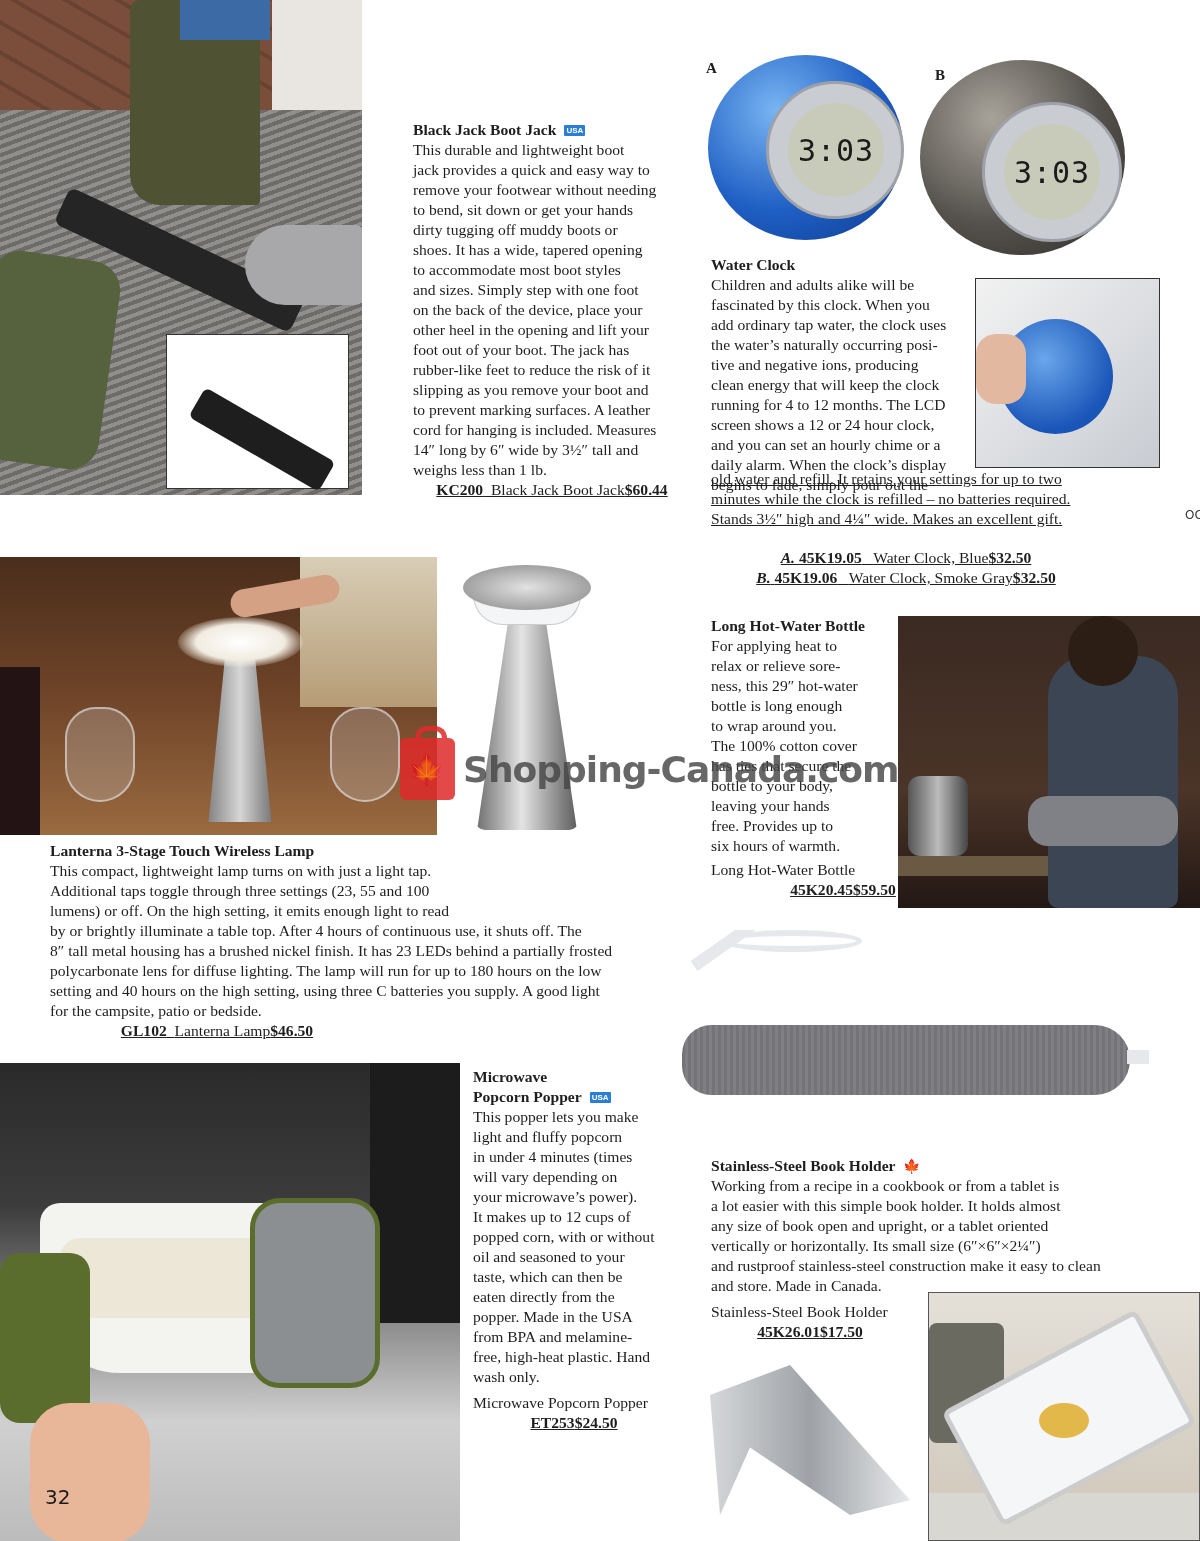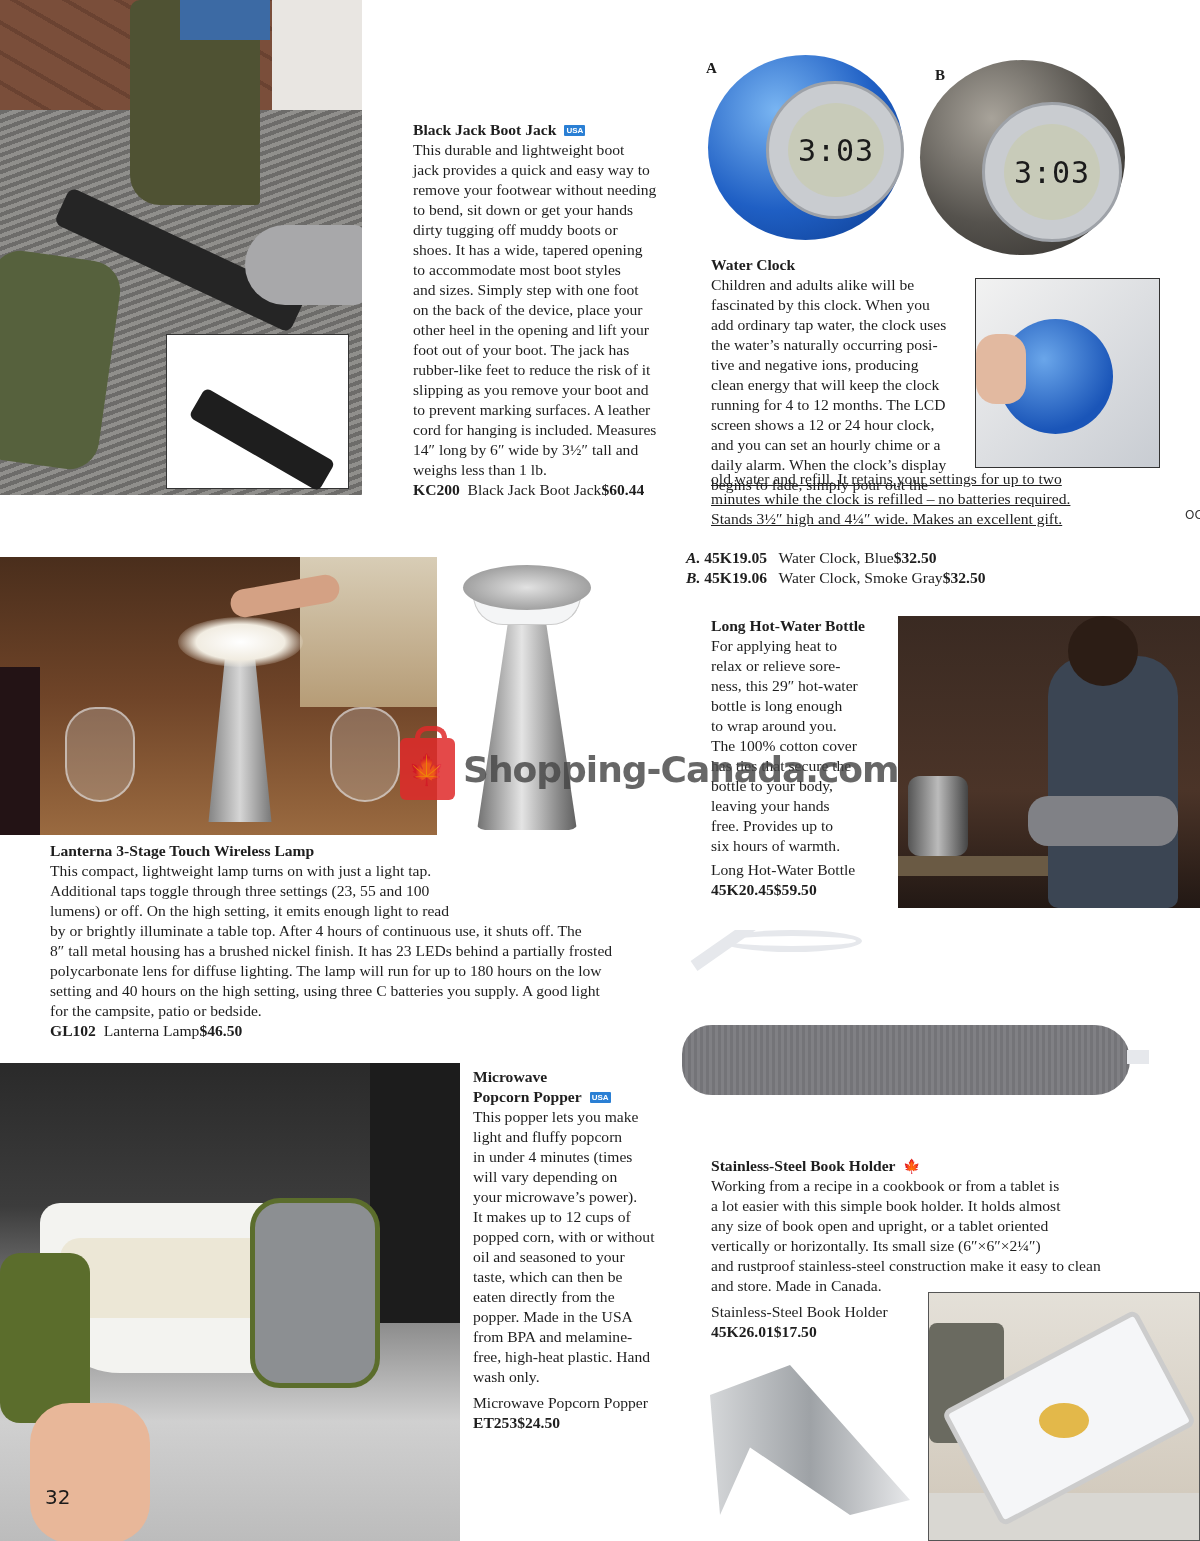--- a/index.html
+++ b/index.html
@@ -4,21 +4,21 @@
 <style>
   * { box-sizing: border-box; margin: 0; padding: 0; }
   html, body { width: 1200px; height: 1541px; background: #ffffff; overflow: hidden; }
   body { position: relative; font-family: "Liberation Serif", "DejaVu Serif", serif; color: #1c1c1c; }
   .photo { position: absolute; overflow: hidden; }
 
   
   .block { position: absolute; font-size: 15.6px; line-height: 20px; color: #1e1e1e; }
   .block .title { font-weight: bold; font-size: 15.6px; display: flex; align-items: center; gap: 8px; }
   .block p { white-space: pre-line; }
-  .sku-line { display: flex; justify-content: flex-start; }
+  .sku-line { display: flex; justify-content: center; text-decoration: underline; }
   .sku-line .code { font-weight: bold; }
   .sku-line .price { font-weight: bold; }
   .usa-badge { display: inline-block; background: #2a7fd4; color: #fff; font-family: "Liberation Sans", sans-serif; font-size: 8px; font-weight: bold; padding: 0 2px; line-height: 11px; border-radius: 1px; }
   .maple { color: #d12a1f; font-size: 14px; font-family: "DejaVu Sans", sans-serif; line-height: 1; }
 
   
   .boot-photo { left: 0; top: 0; width: 362px; height: 495px;
     background: repeating-linear-gradient(160deg, #6d6c6a 0 4px, #908f8c 4px 8px); }
   .boot-photo .floor { position: absolute; left: 0; top: 0; width: 362px; height: 110px;
     background: repeating-linear-gradient(30deg, #7a4e3a 0 22px, #6a4231 22px 26px); }
@@ -236,21 +236,21 @@
 ness, this 29″ hot-water
 bottle is long enough
 to wrap around you.
 The 100% cotton cover
 has ties that secure the
 bottle to your body,
 leaving your hands
 free. Provides up to
 six hours of warmth.</p>
   <div style="margin-top:4px;">Long Hot-Water Bottle</div>
-  <div class="sku-line" style="width:168px;">
+  <div class="sku-line" style="width:168px;margin-left:48px;">
     <span class="code">45K20.45</span>
     <span class="price">$59.50</span>
   </div>
 </div>
 
 <div class="photo hwb-product">
   <div class="tie"></div>
   <div class="tie2"></div>
   <div class="tube"></div>
   <div class="tab"></div>

